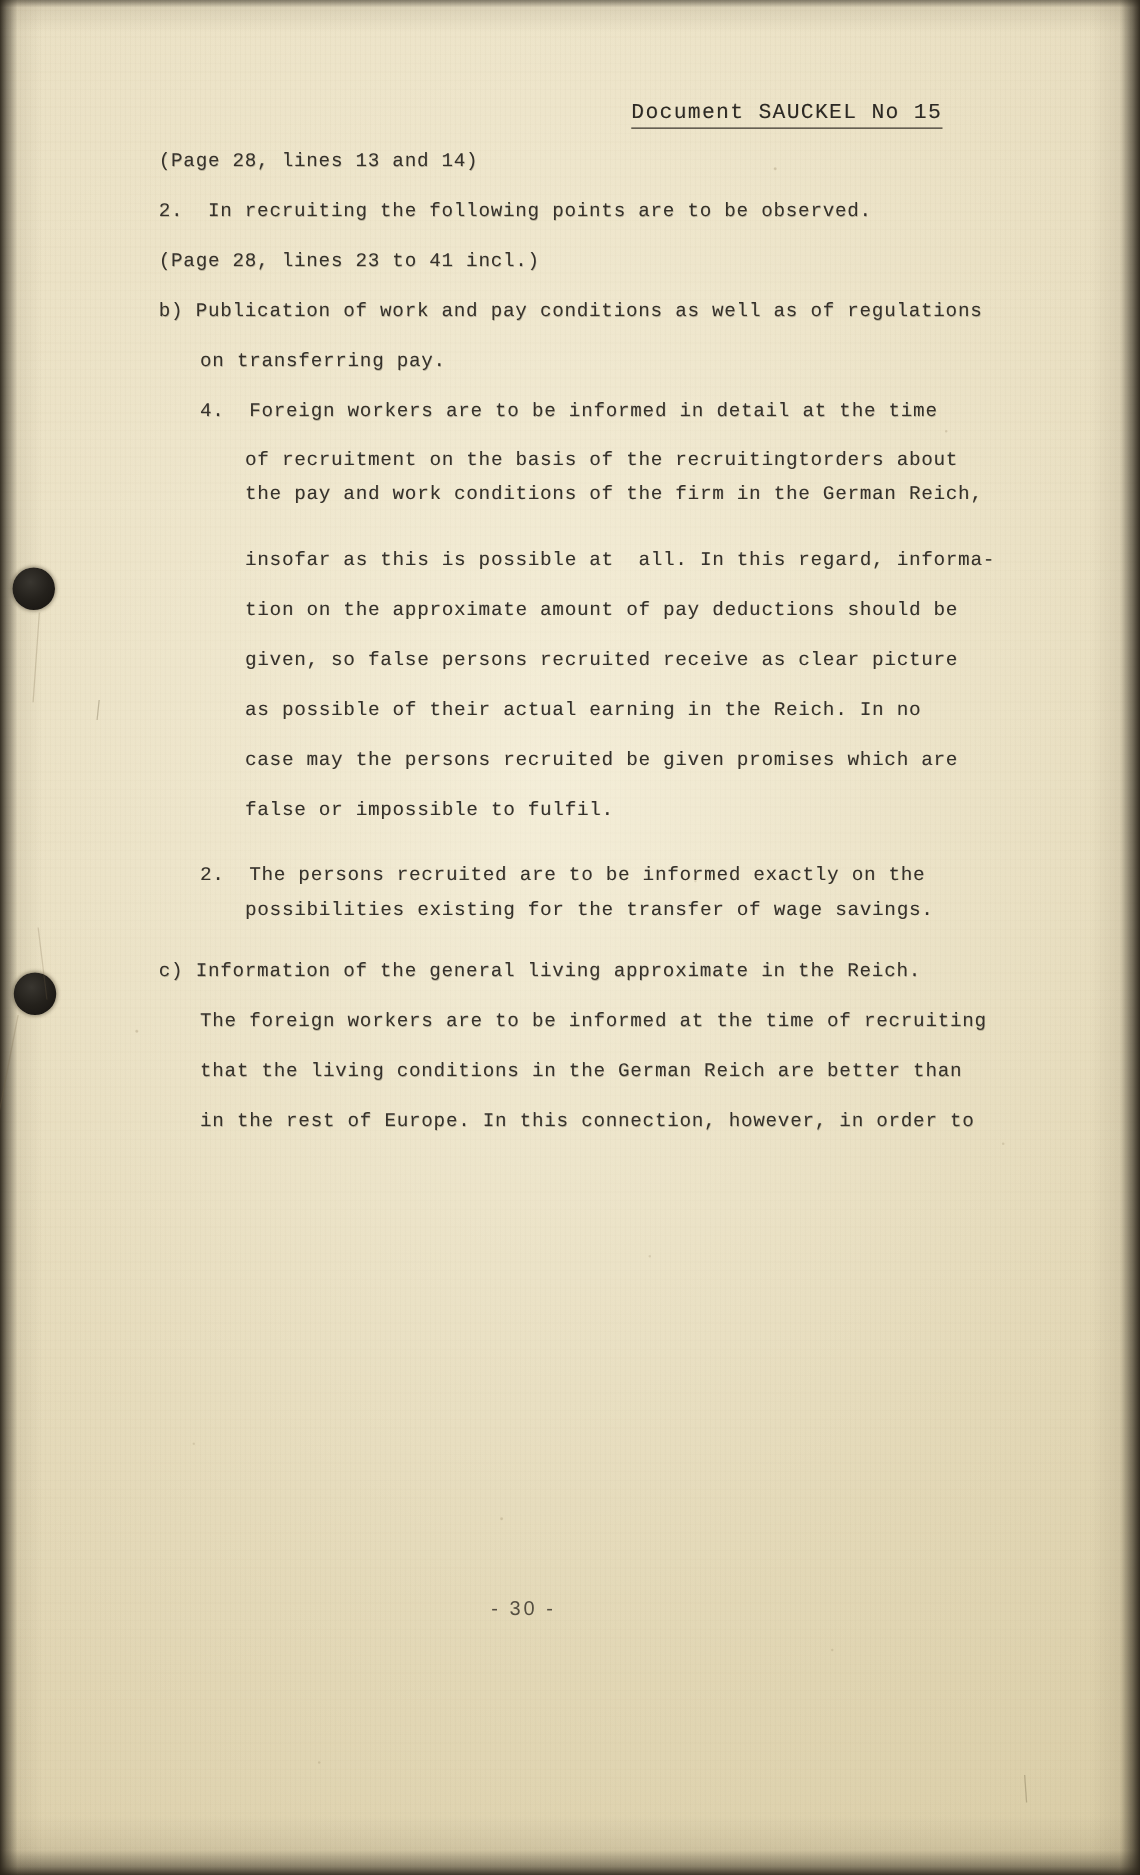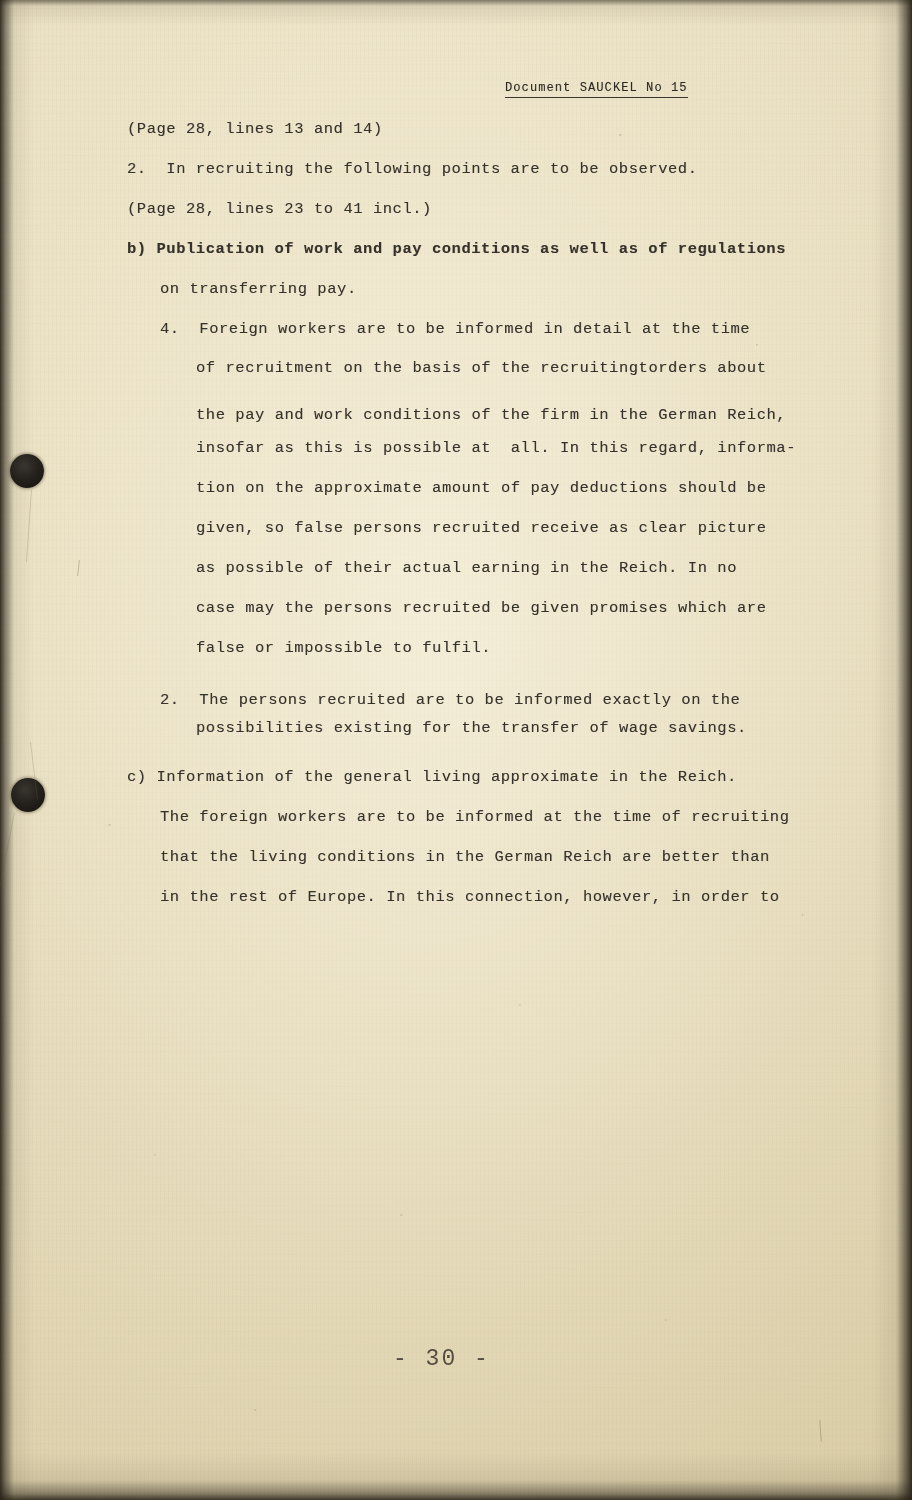--- a/index.html
+++ b/index.html
@@ -81,37 +81,37 @@
     font-size: 15.4px;
     letter-spacing: 0.6px;
     line-height: 1;
     color: #35312b;
     text-shadow: 0.4px 0.3px 0 rgba(70,62,50,0.30);
   }
 
   .heading {
     left: 505px;
     top: 82px;
-    font-size: 12px;
+    font-size: 17px;
     letter-spacing: 1.1px;
     color: #2c2924;
     border-bottom: 1.6px solid #3a352d;
     padding-bottom: 3px;
   }
 
   .line { left: 127px; }
   .line.ind1 { left: 160px; }   
   .line.ind2 { left: 196px; }   
   .line.ind3 { left: 160px; }   
 
   .page-number {
     left: 393px;
-    top: 1348px;
-    font-family: Liberation Mono, monospace;
-    font-size: 23px;
+    top: 1280px;
+    font-family: Liberation Sans, sans-serif;
+    font-size: 16px;
     letter-spacing: 2.4px;
     color: #413b31;
     opacity: .88;
     text-shadow: none;
   }
 
   
   .tick {
     position: absolute;
     background: rgba(110,96,68,0.35);
@@ -136,25 +136,25 @@
 
   <div class="tick" id="tick-a"></div>
   <div class="tick" id="tick-b"></div>
 
   <div class="typed heading">Document SAUCKEL No 15</div>
 
   <div id="text-body">
       <div class="typed line " style="top: 122px;">(Page 28, lines 13 and 14)</div>
       <div class="typed line " style="top: 161.9px;">2.  In recruiting the following points are to be observed.</div>
       <div class="typed line " style="top: 201.8px;">(Page 28, lines 23 to 41 incl.)</div>
-      <div class="typed line " style="top: 241.7px; font-weight: bold;">b) Publication of work and pay conditions as well as of regulations</div>
+      <div class="typed line " style="top: 241.7px;">b) Publication of work and pay conditions as well as of regulations</div>
       <div class="typed line ind3" style="top: 281.6px;">on transferring pay.</div>
       <div class="typed line ind1" style="top: 321.5px;">4.  Foreign workers are to be informed in detail at the time</div>
       <div class="typed line ind2" style="top: 361.4px;">of recruitment on the basis of the recruitingtorders about</div>
-      <div class="typed line ind2" style="top: 408px;">the pay and work conditions of the firm in the German Reich,</div>
+      <div class="typed line ind2" style="top: 388px;">the pay and work conditions of the firm in the German Reich,</div>
       <div class="typed line ind2" style="top: 441.2px;">insofar as this is possible at  all. In this regard, informa-</div>
       <div class="typed line ind2" style="top: 481.1px;">tion on the approximate amount of pay deductions should be</div>
       <div class="typed line ind2" style="top: 521px;">given, so false persons recruited receive as clear picture</div>
       <div class="typed line ind2" style="top: 560.9px;">as possible of their actual earning in the Reich. In no</div>
       <div class="typed line ind2" style="top: 600.8px;">case may the persons recruited be given promises which are</div>
       <div class="typed line ind2" style="top: 640.7px;">false or impossible to fulfil.</div>
       <div class="typed line ind1" style="top: 680.6px; margin-top: 12px;">2.  The persons recruited are to be informed exactly on the</div>
       <div class="typed line ind2" style="top: 720.5px;">possibilities existing for the transfer of wage savings.</div>
       <div class="typed line " style="top: 770.4px;">c) Information of the general living approximate in the Reich.</div>
       <div class="typed line ind3" style="top: 810.3px;">The foreign workers are to be informed at the time of recruiting</div>

